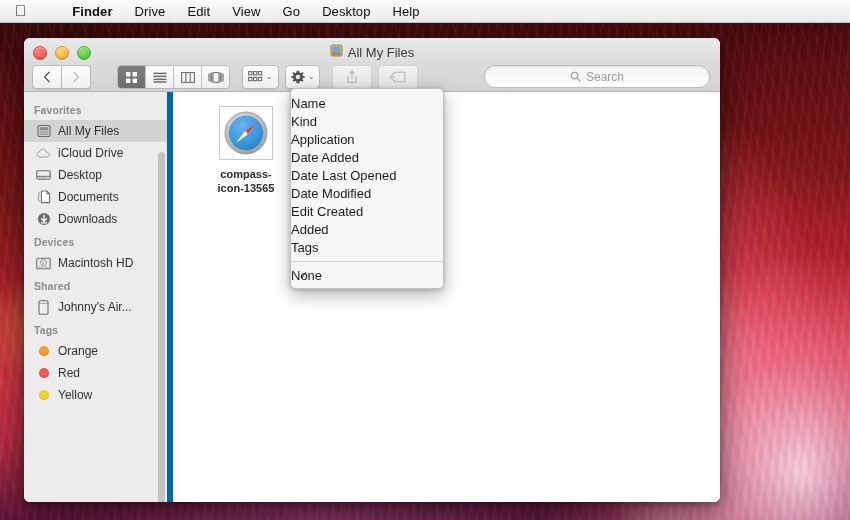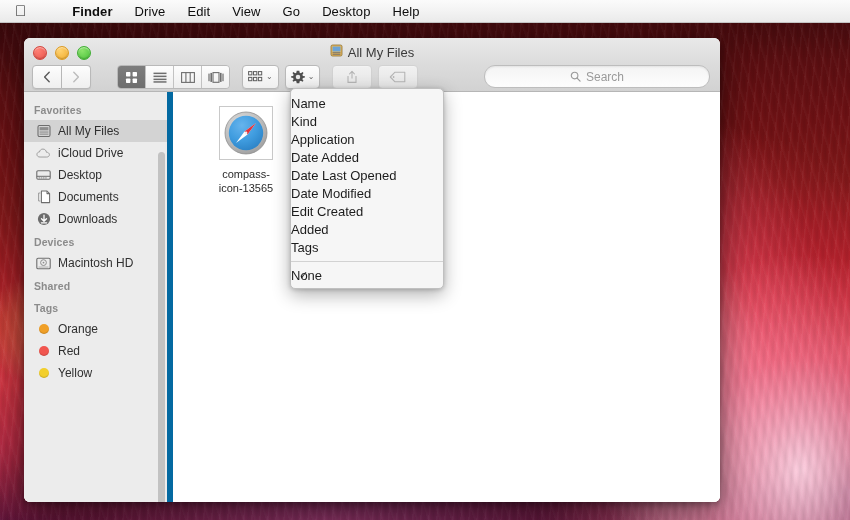--- a/index.html
+++ b/index.html
@@ -270,20 +270,21 @@
   #content {
     position: relative;
     flex: 1;
     background: #fff;
   }
   .file-item {
     position: absolute;
     left: 28px; top: 14px;
     width: 90px;
     text-align: center;
+    font-weight: bold;
   }
   .file-thumb {
     width: 52px; height: 52px;
     margin: 0 auto;
     border: 1px solid #c9c9c9;
     background: #fff;
     display: flex;
     align-items: center;
     justify-content: center;
   }
@@ -540,20 +541,29 @@
               <circle cx="7.5" cy="5.6" r="2.9" fill="none" stroke="#8d8d8d" stroke-width="1"></circle>
               <circle cx="7.5" cy="5.6" r="0.9" fill="#8d8d8d"></circle>
               <rect x="2.5" y="9.5" width="10" height="1.1" fill="#b5b5b5"></rect>
             </svg>
           </span>
           <span>Macintosh HD</span>
         </div>
 
         <div class="sb-header">Shared</div>
 
+        <div class="sb-item">
+          <span class="sb-icon">
+            <svg width="11" height="15" viewBox="0 0 11 15">
+              <rect x="1" y="0.8" width="9" height="13.4" rx="1.2" fill="none" stroke="#6d6d6d" stroke-width="1.1"></rect>
+              <line x1="1" y1="3.4" x2="10" y2="3.4" stroke="#9d9d9d" stroke-width="0.9"></line>
+            </svg>
+          </span>
+          <span>Johnny's Air...</span>
+        </div>
 
         <div class="sb-header">Tags</div>
 
         <div class="sb-item">
           <span class="sb-icon">
             <span class="tag-dot" style="background:#f0a028"></span>
           </span>
           <span>Orange</span>
         </div>
         <div class="sb-item">

